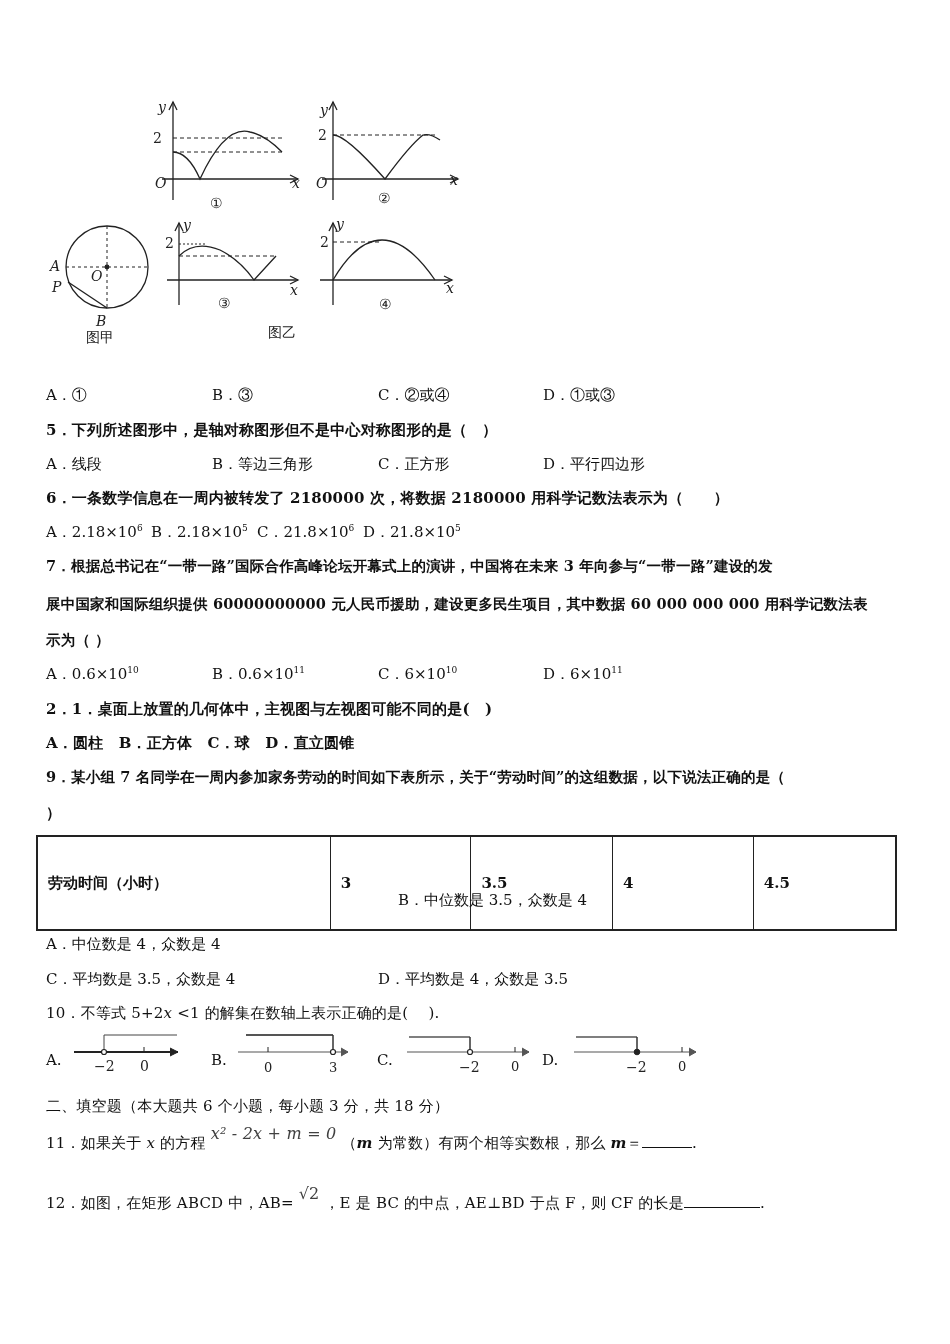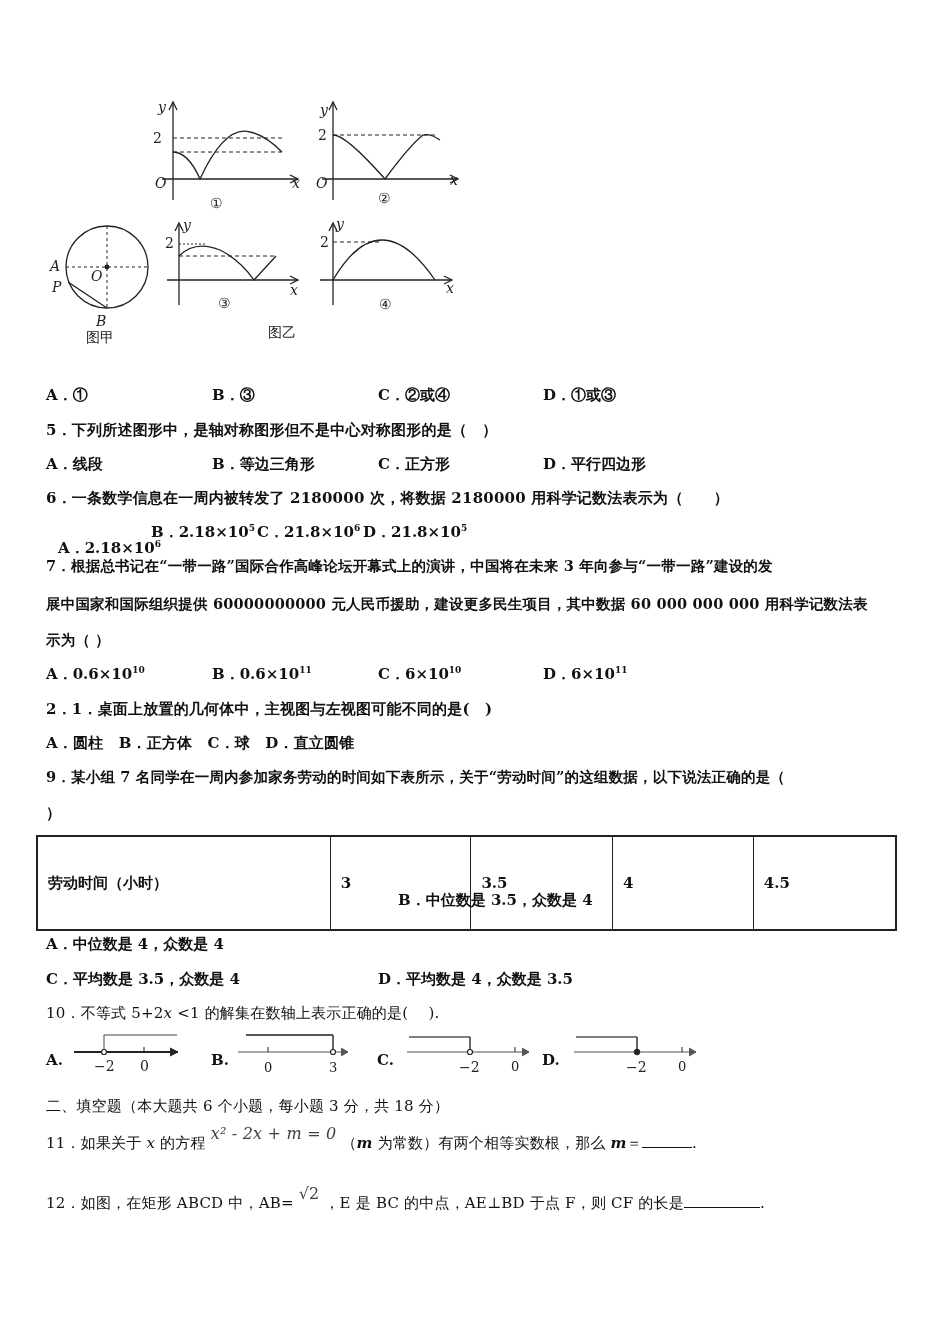--- a/index.html
+++ b/index.html
@@ -1,19 +1,19 @@
 <!DOCTYPE html>
 <html><head>
 <meta charset="utf-8">
 <style>
   html, body { margin:0; padding:0; background:#ffffff; }
   body { width:950px; height:1344px; position:relative; overflow:hidden;
          font-family:"DejaVu Serif","Liberation Serif",serif; color:#111; }
   .line { position:absolute; left:46px; font-size:15px; font-weight:bold; line-height:20px; white-space:nowrap; letter-spacing:0.2px; }
-  .opt { position:absolute; font-size:15px; font-weight:bold; line-height:20px; white-space:nowrap;text-align:center; }
+  .opt { position:absolute; font-size:15px; font-weight:normal; line-height:20px; white-space:nowrap;text-align:center; }
   sup { font-size:9px; vertical-align:6px; line-height:0; }
   .fig-svg { position:absolute; left:40px; top:90px; }
   .fig-text { font-family:"DejaVu Serif",serif; }
   table.data { position:absolute; left:36px; top:835px; width:861px; height:96px; border-collapse:collapse; }
   table.data td { border:1.5px solid #222; font-size:15px; font-weight:bold; padding:0 0 0 10px; height:46px; vertical-align:middle; }
   table.data { border:2.5px solid #222; }
   .numline { position:absolute; }
   .eq { font-family:"DejaVu Serif",serif; font-style:italic; font-weight:normal; color:#404040; font-size:16px; }
   .blank { display:inline-block; border-bottom:1.5px solid #111; vertical-align:baseline; height:14px; }
   em.v { font-style:italic; }
@@ -108,21 +108,21 @@
 <div class="opt" style="left:378px;top:385px;">C．②或④</div>
 <div class="opt" style="left:543px;top:385px;">D．①或③</div>
 
 <div class="line" style="top:420px;">5．下列所述图形中，是轴对称图形但不是中心对称图形的是（　）</div>
 <div class="opt" style="left:46px;top:454px;">A．线段</div>
 <div class="opt" style="left:212px;top:454px;">B．等边三角形</div>
 <div class="opt" style="left:378px;top:454px;">C．正方形</div>
 <div class="opt" style="left:543px;top:454px;">D．平行四边形</div>
 
 <div class="line" style="top:488px;">6．一条数学信息在一周内被转发了 2180000 次，将数据 2180000 用科学记数法表示为（　　）</div>
-<div class="opt" style="left:58px;top:522px;margin-top:16px;">
+<div class="opt" style="left:46px;top:522px;">
   <span>A．</span><span>2.18×10</span><sup>6</sup>
 </div>
 <div class="opt" style="left:151px;top:522px;">
   <span>B．</span><span>2.18×10</span><sup>5</sup>
 </div>
 <div class="opt" style="left:257px;top:522px;">
   <span>C．</span><span>21.8×10</span><sup>6</sup>
 </div>
 <div class="opt" style="left:363px;top:522px;">
   <span>D．</span><span>21.8×10</span><sup>5</sup>

